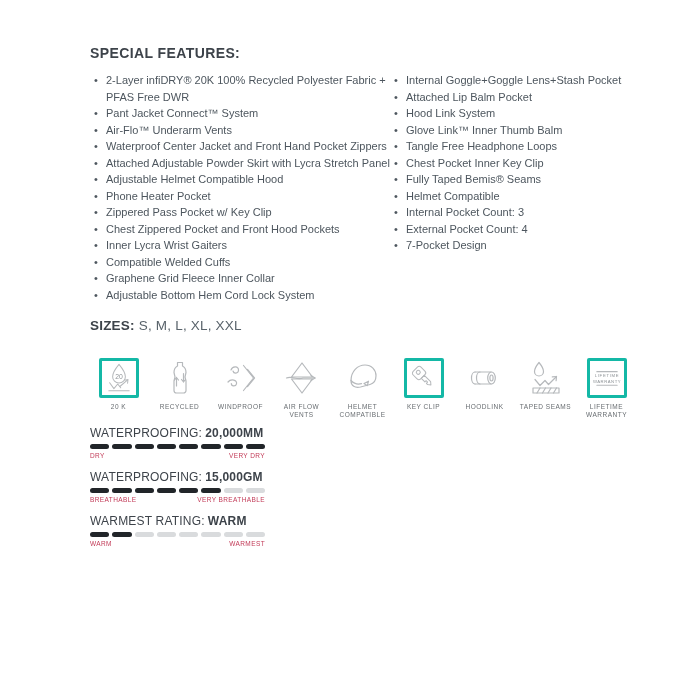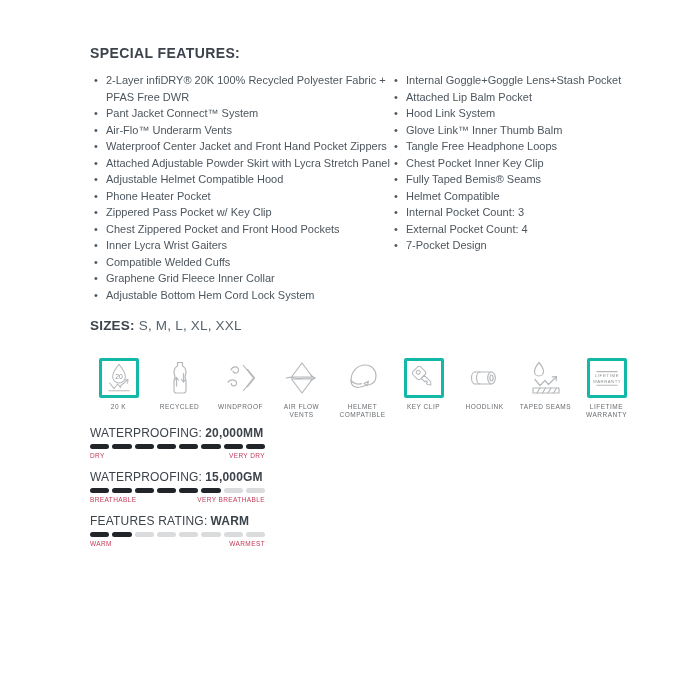--- a/index.html
+++ b/index.html
@@ -323,21 +323,21 @@
           <span class="seg"></span>
         </div>
     <div class="bar-ends">
       <span class="end-min">BREATHABLE</span>
       <span class="end-max">VERY BREATHABLE</span>
     </div>
   </div>
 
   <div class="rating">
     <div class="rating-title">
-      <span class="rt-label">FEATURES RATING:</span><span class="rt-value">WARM</span>
+      <span class="rt-label">WARMEST RATING:</span><span class="rt-value">WARM</span>
     </div>
     <div class="bar">
           <span class="seg filled"></span>
           <span class="seg filled"></span>
           <span class="seg"></span>
           <span class="seg"></span>
           <span class="seg"></span>
           <span class="seg"></span>
           <span class="seg"></span>
           <span class="seg"></span>

